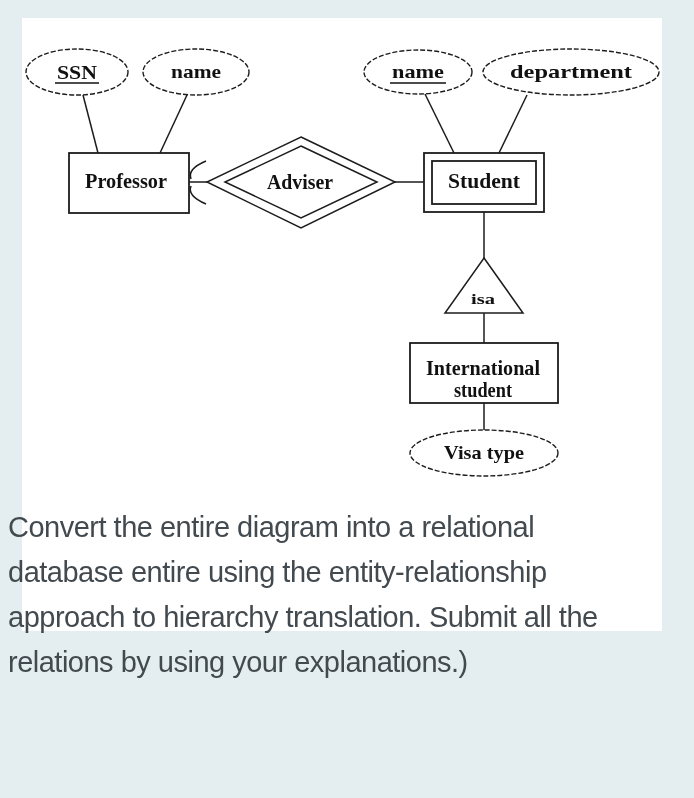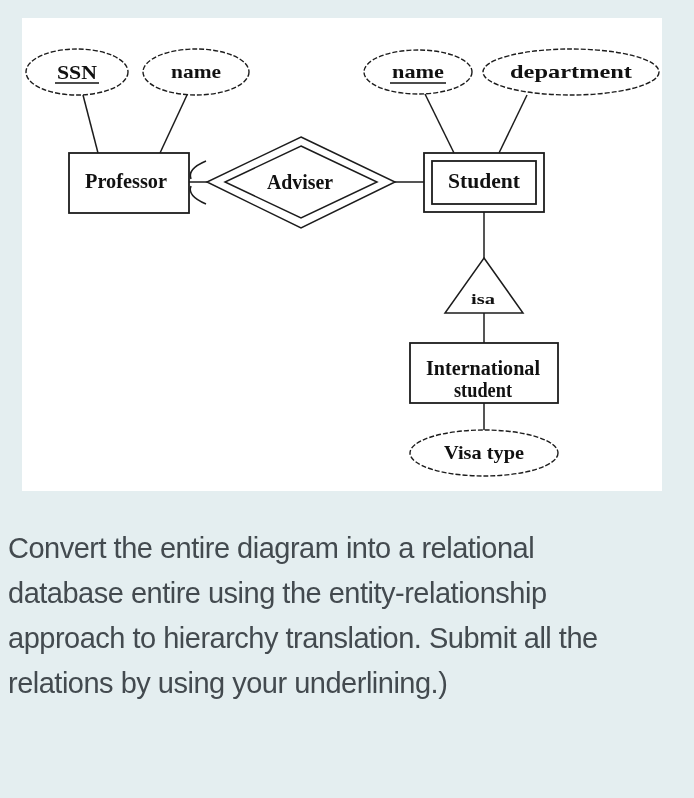--- a/index.html
+++ b/index.html
@@ -5,21 +5,21 @@
   html, body { margin:0; padding:0; }
   body {
     width:694px; height:798px;
     background: var(--page_bg, #e4eef0);
     position:relative;
     font-family:"Liberation Sans", sans-serif;
     overflow:hidden;
   }
   .panel {
     position:absolute; left:22px; top:18px;
-    width:640px; height:473px;
+    width:640px; height:613px;
     background: var(--panel_bg, #ffffff);
   }
   .panel svg { display:block; width:640px; height:473px; }
 
   .shape   { fill:none; stroke:var(--diagram_stroke, #1c1c1c); }
   .ellipse { stroke-width:1.4; stroke-dasharray:5 2; }
   .rect    { stroke-width:1.8; }
   .poly    { stroke-width:1.5; }
   .conn    { stroke:var(--diagram_stroke, #1c1c1c); stroke-width:1.5; fill:none; }
   .keyline { stroke:var(--diagram_text, #111111); stroke-width:1.6; }
@@ -28,21 +28,21 @@
     font-family:"Liberation Serif", serif;
     font-weight:bold;
     fill:var(--diagram_text, #111111);
   }
   .t20 { font-size:20px; }
   .t19 { font-size:19px; }
   .t18 { font-size:18px; }
   .t15 { font-size:15px; }
 
   .question {
-    position:absolute; left:8px; top:526px; width:686px;
+    position:absolute; left:8px; top:505px; width:686px;
     font-size:29px; line-height:45px; letter-spacing:-0.5px;
     color:var(--question_text, #434a4f);
   }
   .qline { white-space:nowrap; }
 </style>
 </head>
 <body style="--page_bg: #e4eef0; --panel_bg: #ffffff; --diagram_stroke: #1c1c1c; --diagram_text: #111111; --question_text: #434a4f;">
 
 <div class="panel">
   <svg viewBox="0 0 640 473">
@@ -114,14 +114,14 @@
       <ellipse class="shape ellipse" cx="462" cy="435" rx="74" ry="23"></ellipse>
       <text class="t19" x="462" y="441" text-anchor="middle" textLength="80" lengthAdjust="spacingAndGlyphs">Visa type</text>
     </g>
   </svg>
 </div>
 
 <div class="question">
   <div class="qline">Convert the entire diagram into a relational</div>
   <div class="qline">database entire using the entity-relationship</div>
   <div class="qline">approach to hierarchy translation. Submit all the</div>
-  <div class="qline">relations by using your underlining.)</div>
+  <div class="qline">relations by using your explanations.)</div>
 </div>
 
 </body></html>

